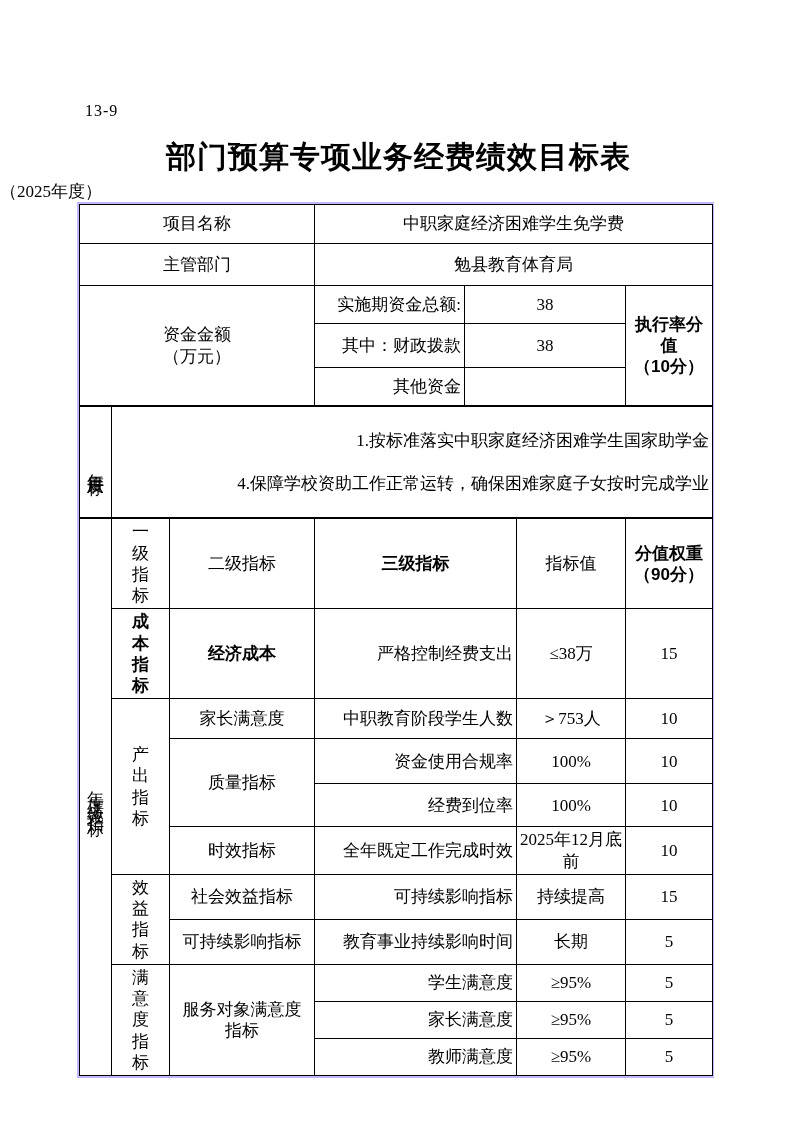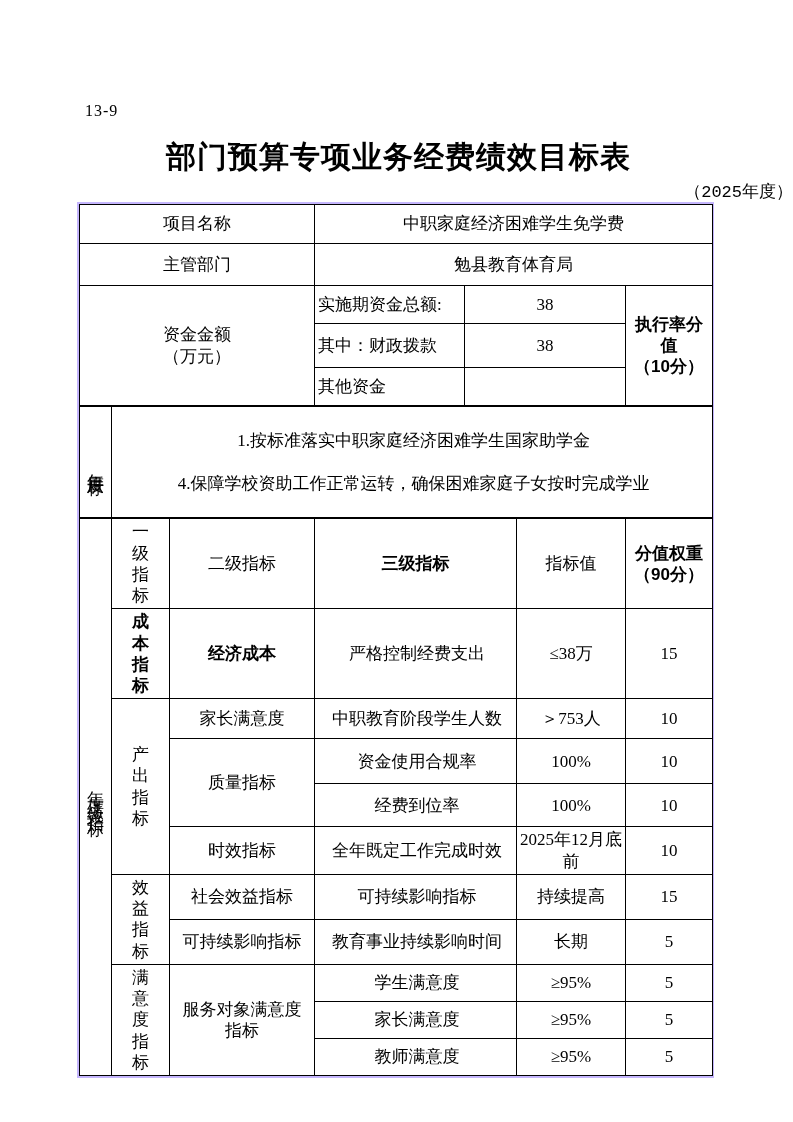--- a/index.html
+++ b/index.html
@@ -20,23 +20,22 @@
     position:absolute;top:135px;left:0;width:100%;
     text-align:center;
     font-family:"Liberation Sans", sans-serif;
     font-weight:bold;
     font-size:30px;
     letter-spacing:1px;
     margin:2px;
   }
   .subtitle{
     position:absolute;top:180px;left:0;width:100%;
-    text-align:right;
+    text-align:left;
     font-size:17px;
-    font-family:Liberation Mono, monospace;
   }
   .table-wrap{
     position:absolute;top:202px;left:77px;
     width:637px;
     border:2px solid #c4b5fd;
     box-sizing:border-box;
     background:#fff;
   }
   table{
     width:100%;
@@ -47,22 +46,22 @@
     border:1px solid #000;
     font-size:17px;
     line-height:1.25;
     text-align:center;
     vertical-align:middle;
     padding:2px 3px;
     white-space:pre-line;
     word-break:break-all;
     overflow:hidden;
   }
-  td.left{text-align:center;padding-left:6px;}
-  td.right{text-align:left;padding-right:3px;}
+  td.left{text-align:right;padding-left:6px;}
+  td.right{text-align:right;padding-right:3px;}
   .b{
     font-weight:bold;
     font-family:Liberation Sans, sans-serif;
   }
   td.side-cell{padding:0;}
   .vert{
     display:inline-block;
     writing-mode:vertical-lr;
     text-orientation:upright;
     font-size:17px;

